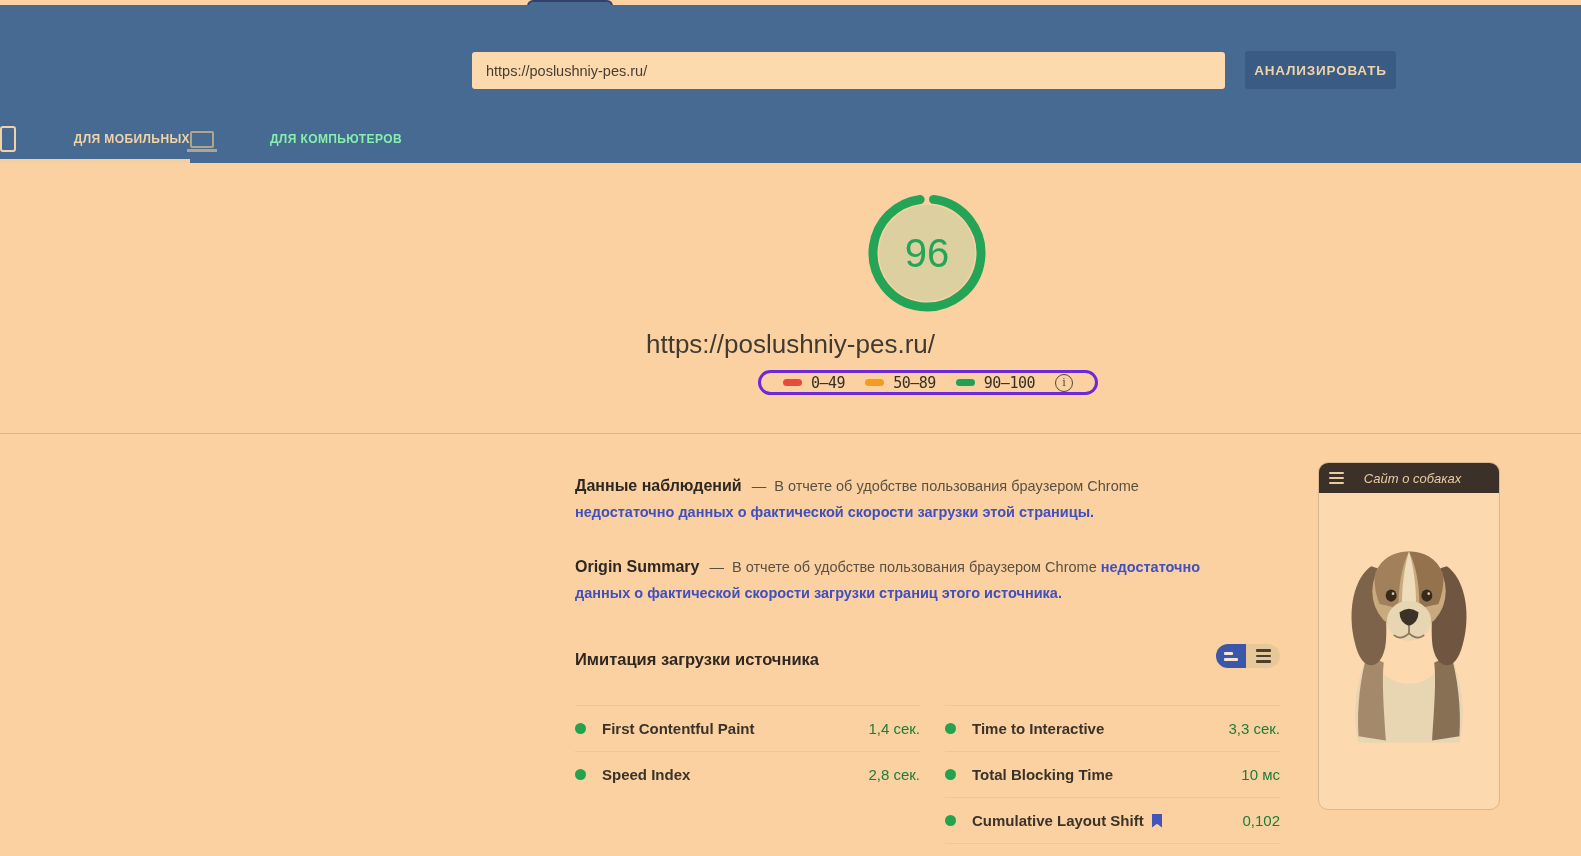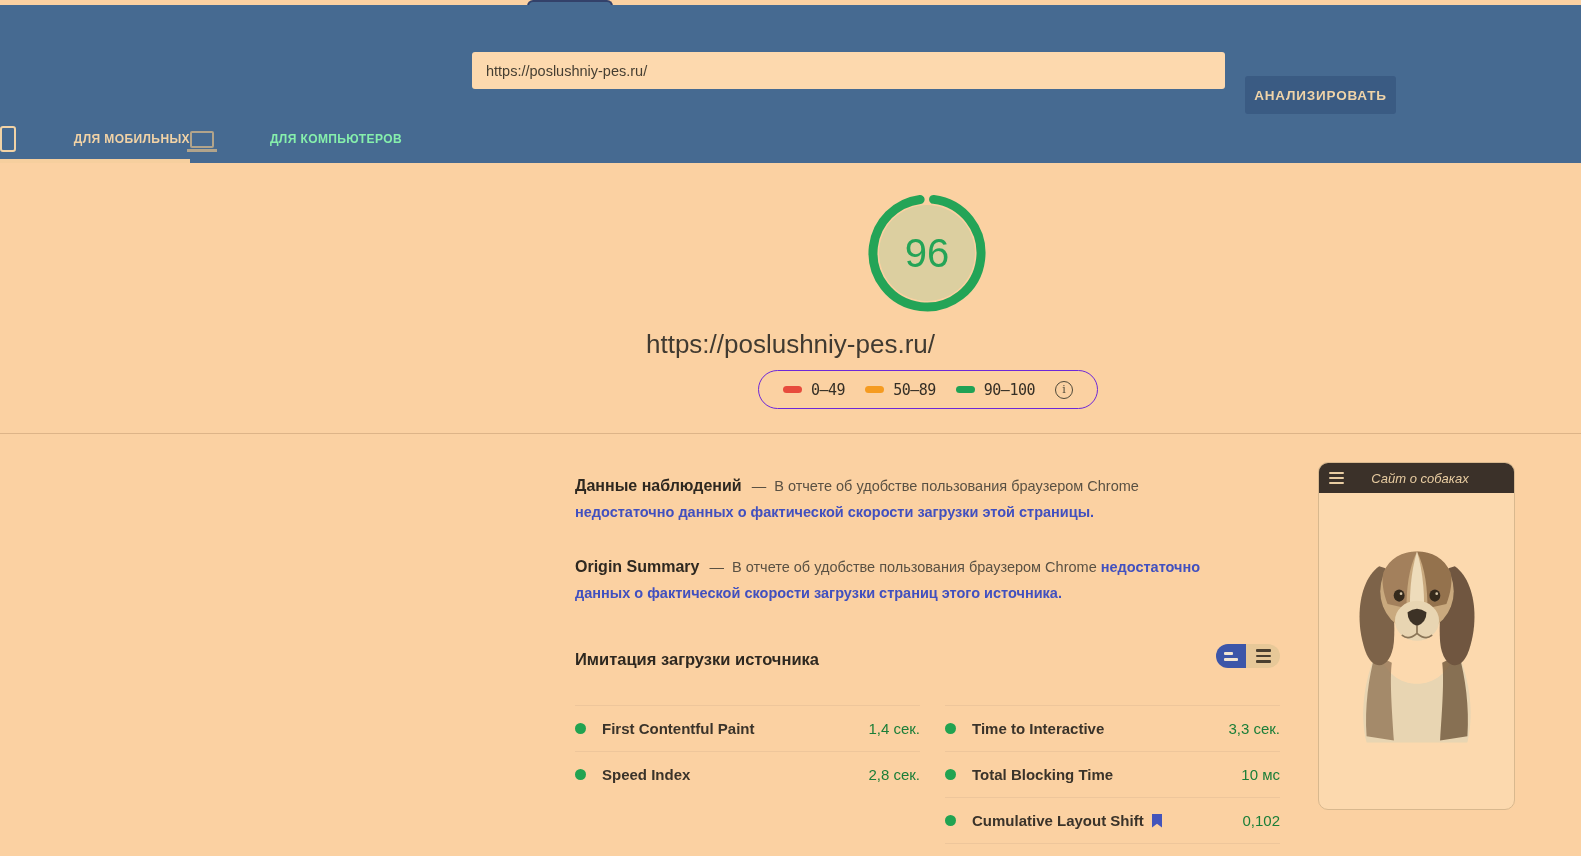--- a/index.html
+++ b/index.html
@@ -11,40 +11,40 @@
   .tab-notch{position:absolute;left:527px;top:0;width:86px;height:6px;background:#466a91;
     border:2px solid #33416a;border-bottom:none;border-radius:7px 7px 0 0;box-sizing:border-box;}
 
   
   .header{position:absolute;left:0;top:5px;width:100%;height:158px;background:#466a91;}
   .url-input{position:absolute;left:472px;top:47px;width:753px;height:37px;background:#fdd9ae;
     border:none;border-radius:3px;padding:0 14px;font-family:"Liberation Sans",sans-serif;
     font-size:14.5px;color:#453e32;box-sizing:border-box;outline:none;}
   .analyze-btn{position:absolute;left:1245px;top:46px;width:151px;height:38px;background:#3a5b83;
     color:#efd3a8;border:none;border-radius:3px;font-family:"Liberation Sans",sans-serif;
-    font-size:13.5px;font-weight:bold;letter-spacing:.8px;cursor:pointer;margin-top:25px;}
+    font-size:13.5px;font-weight:bold;letter-spacing:.8px;cursor:pointer;}
 
   
   .tabs{position:absolute;left:0;bottom:0;height:48px;display:flex;}
   .tab{display:flex;align-items:center;justify-content:space-between;gap:15px;cursor:pointer;
     font-size:12px;font-weight:bold;letter-spacing:.4px;position:relative;}
   .tab-mobile{width:190px;color:#f2d3a6;}
   .tab-desktop{width:212px;color:#86efac;}
   .tab-underline{position:absolute;left:0;bottom:0;width:190px;height:4px;background:#f6cf9e;}
   .phone-ic{width:12px;height:22px;border:2.5px solid #f2d3a6;border-radius:3px;display:inline-block;}
   .laptop-ic{position:relative;width:20px;height:13px;border:2.5px solid #b2a48b;border-radius:2px;display:inline-block;}
   .laptop-ic::after{content:"";position:absolute;left:-5px;bottom:-6px;width:30px;height:2.5px;background:#b2a48b;}
 
   
   .score-section{position:absolute;left:0;top:163px;width:100%;height:271px;background:#fbd1a2;
     border-bottom:1px solid #ddb488;box-sizing:border-box;}
   .gauge-wrap{position:absolute;left:867px;top:30px;width:120px;height:120px;}
   .gauge-num{font-family:"Liberation Sans",sans-serif;font-size:40px;fill:#24a457;}
   .url-title{position:absolute;left:0;top:166px;width:100%;text-align:center;font-size:26px;color:#403a31;}
-  .legend-pill{position:absolute;left:758px;top:207px;width:340px;height:39px;border:1px solid #6d28d9;
+  .legend-pill{position:absolute;left:758px;top:207px;width:340px;height:25px;border:3px solid #6d28d9;
     border-radius:20px;display:flex;align-items:center;justify-content:center;gap:20px;box-sizing:border-box;}
   .legend-item{display:flex;align-items:center;gap:9px;}
   .legend-dash{width:19px;height:7px;border-radius:4px;display:inline-block;}
   .legend-txt{font-family:"DejaVu Sans Mono",monospace;font-size:15px;color:#352f26;letter-spacing:-.5px;}
   .info-ic{width:16px;height:16px;border:1.5px solid #4f4939;border-radius:50%;display:flex;
     align-items:center;justify-content:center;font-size:11px;color:#4f4939;font-family:"DejaVu Serif",serif;cursor:pointer;}
 
   
   .para{position:absolute;width:656px;font-size:14.5px;line-height:26px;color:#5a5143;}
   .para-title{font-size:16px;font-weight:bold;color:#2e2820;margin-right:10px;}
@@ -69,21 +69,21 @@
   .mcol-left{left:0;width:345px;}
   .mcol-right{left:370px;width:335px;}
   .metric-row{display:flex;align-items:center;height:46px;border-top:1px solid #eec69b;box-sizing:border-box;}
   .metric-row.last{border-bottom:1px solid #eec69b;height:47px;}
   .mdot{width:11px;height:11px;border-radius:50%;background:#21a351;margin-right:16px;flex:none;}
   .mlabel{font-size:15px;font-weight:bold;color:#3a332a;}
   .mvalue{margin-left:auto;font-size:15px;font-weight:normal;color:#1a7e38;}
   .bookmark{margin-left:7px;flex:none;}
 
   
-  .preview-card{position:absolute;left:1318px;top:462px;width:197px;height:348px;background:#fcd9ae;
+  .preview-card{position:absolute;left:1318px;top:462px;width:182px;height:348px;background:#fcd9ae;
     border:1px solid #d8b88e;border-radius:10px;box-sizing:border-box;overflow:hidden;}
   .preview-header{height:30px;background:#3b3129;display:flex;align-items:center;padding:0 10px;box-sizing:border-box;}
   .hamburger{display:flex;flex-direction:column;gap:3px;width:15px;}
   .hamburger span{height:2px;background:#e9cda2;border-radius:1px;}
   .preview-title{flex:1;text-align:center;font-size:13px;font-style:italic;color:#e9cda2;padding-right:8px;}
   .dog-wrap{display:flex;justify-content:center;margin-top:14px;}
 </style>
 </head>
 <body>
 

